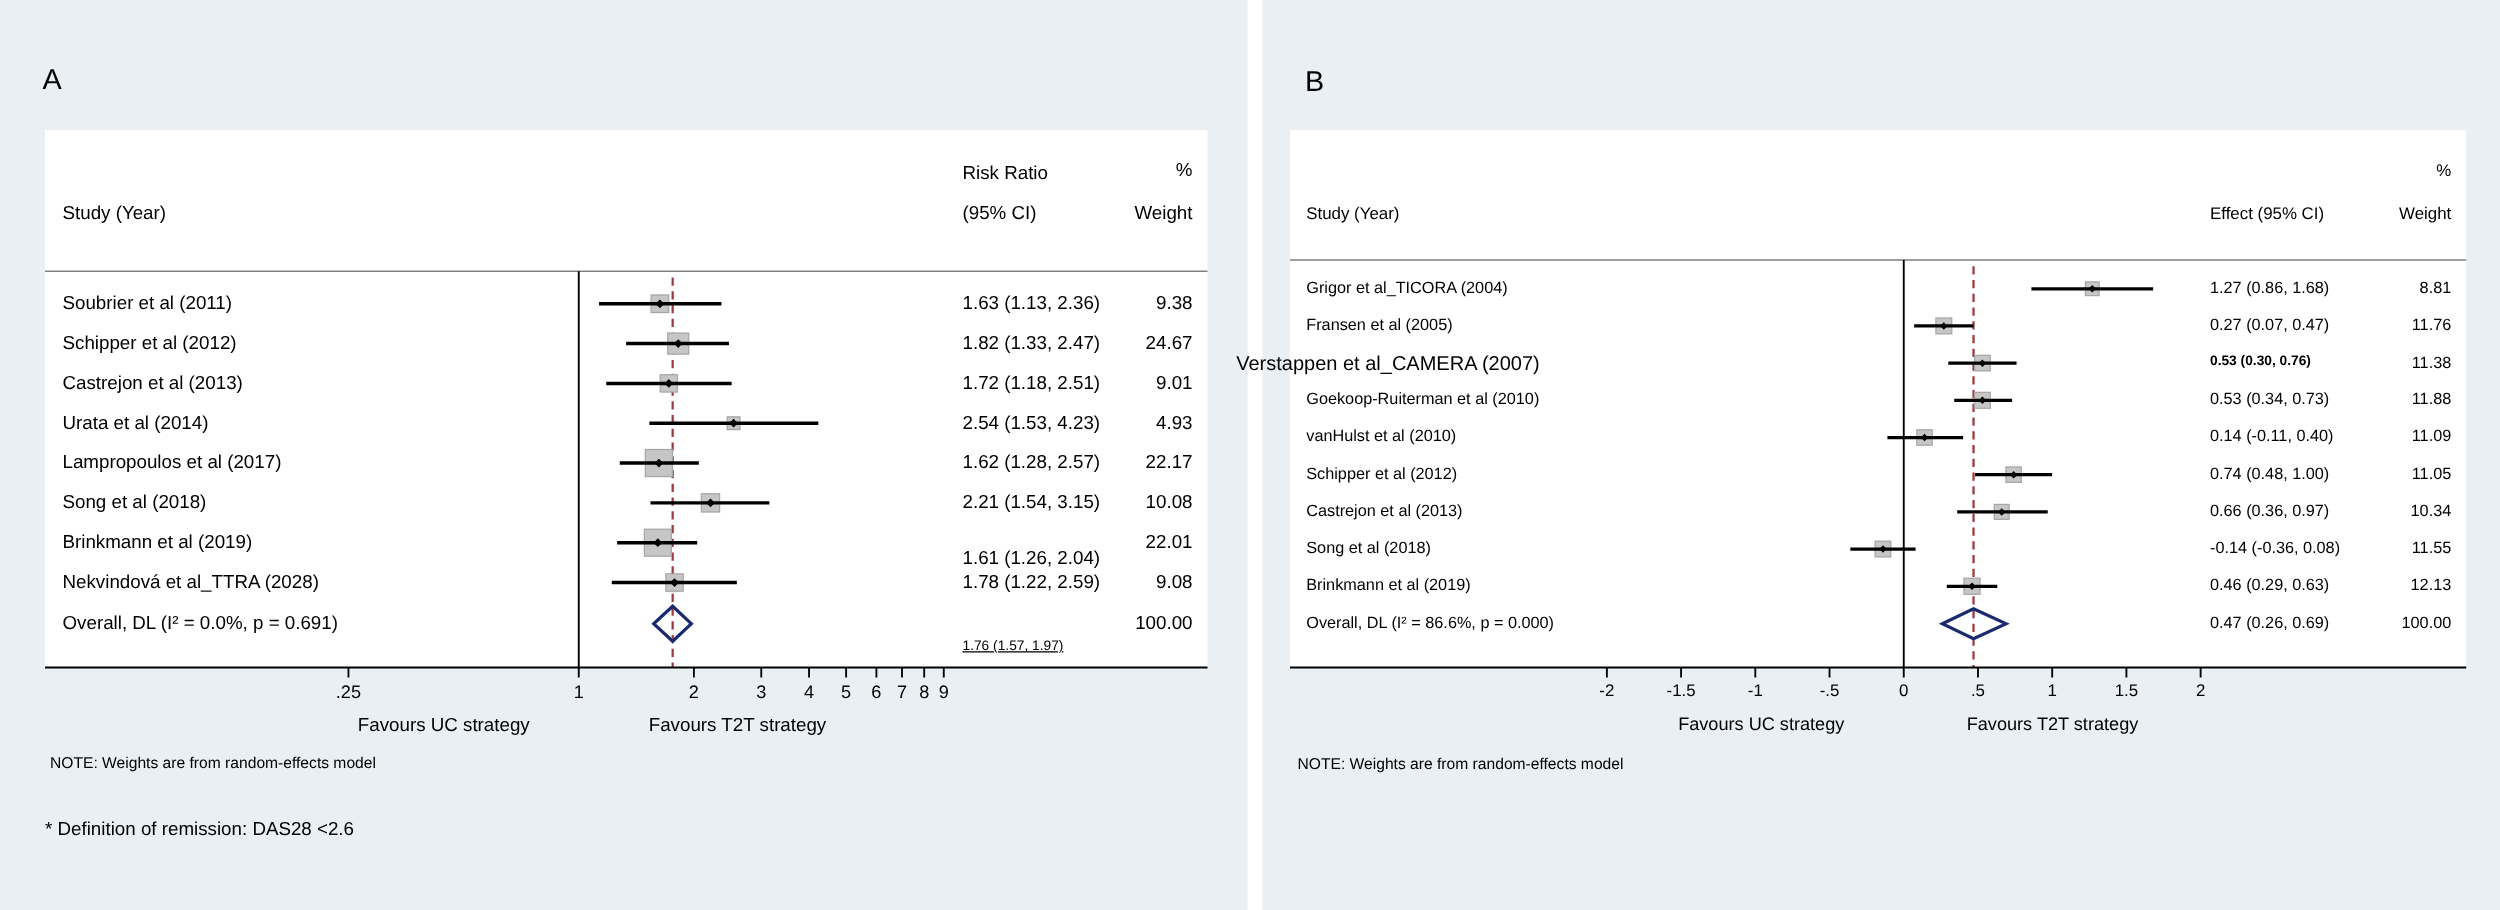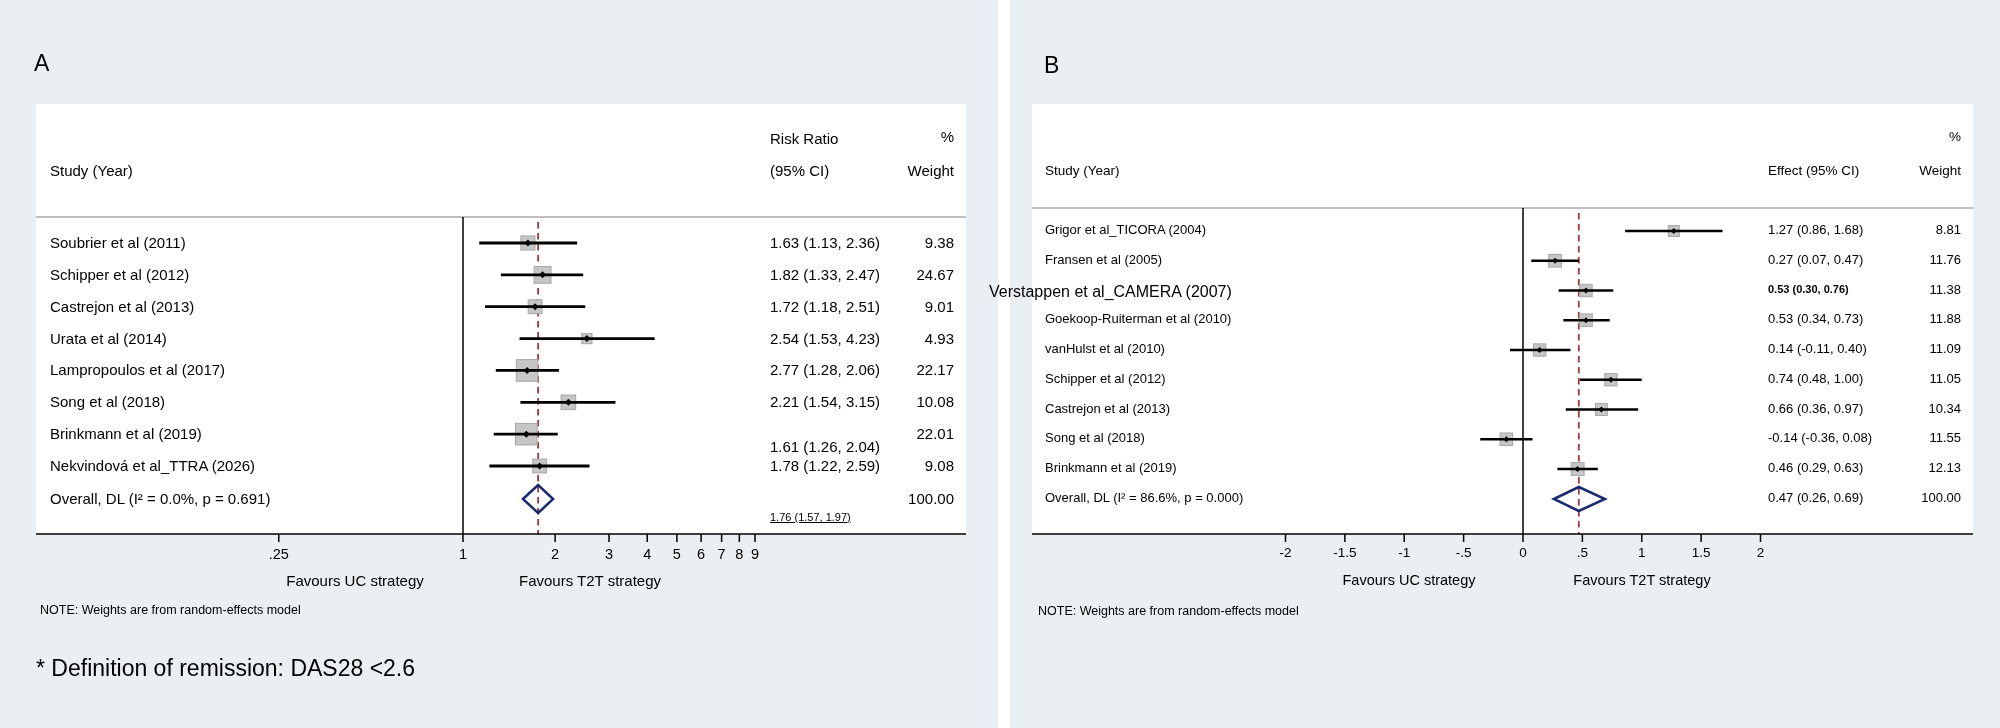--- a/index.html
+++ b/index.html
@@ -108,21 +108,21 @@
 
   <div class="t" style="left:34px;top:50px;font-size:23px;">A</div>
   <div class="t" style="left:50px;top:162px;font-size:15px;">Study (Year)</div>
   <div class="t" style="left:770px;top:130px;font-size:15px;">Risk Ratio</div>
   <div class="t" style="left:770px;top:162px;font-size:15px;">(95% CI)</div>
   <div class="t rt" style="left:834px;top:128px;width:120px;font-size:15px;">%</div>
   <div class="t rt" style="left:834px;top:162px;width:120px;font-size:15px;">Weight</div>
   <div class="t ctr" style="left:355px;top:572px;font-size:15px;">Favours UC strategy</div>
   <div class="t ctr" style="left:590px;top:572px;font-size:15px;">Favours T2T strategy</div>
   <div class="t" style="left:40px;top:603px;font-size:12.5px;">NOTE: Weights are from random-effects model</div>
-  <div class="t" style="left:36px;top:655px;font-size:23px;">* Definition of remission: DAS28 &lt;2.6</div>
+  <div class="t" style="left:36px;top:655px;font-size:15px;">* Definition of remission: DAS28 &lt;2.6</div>
 
   <div class="t" style="left:1044px;top:52px;font-size:23px;">B</div>
   <div class="t" style="left:1045px;top:163px;font-size:13.5px;">Study (Year)</div>
   <div class="t" style="left:1768px;top:163px;font-size:13.5px;">Effect (95% CI)</div>
   <div class="t rt" style="left:1841px;top:129px;width:120px;font-size:13.5px;">%</div>
   <div class="t rt" style="left:1841px;top:163px;width:120px;font-size:13.5px;">Weight</div>
   <div class="t ctr" style="left:1409px;top:572px;font-size:14.5px;">Favours UC strategy</div>
   <div class="t ctr" style="left:1642px;top:572px;font-size:14.5px;">Favours T2T strategy</div>
   <div class="t" style="left:1038px;top:604px;font-size:12.5px;">NOTE: Weights are from random-effects model</div>
 
@@ -142,29 +142,29 @@
     <div class="t" style="left: 50px; top: 265.86px; font-size: 15px;">Schipper et al (2012)</div>
     <div class="t" style="left: 770px; top: 265.86px; font-size: 15px;">1.82 (1.33, 2.47)</div>
     <div class="t rt" style="left: 834px; top: 265.86px; font-size: 15px; width: 120px;">24.67</div>
     <div class="t" style="left: 50px; top: 297.72px; font-size: 15px;">Castrejon et al (2013)</div>
     <div class="t" style="left: 770px; top: 297.72px; font-size: 15px;">1.72 (1.18, 2.51)</div>
     <div class="t rt" style="left: 834px; top: 297.72px; font-size: 15px; width: 120px;">9.01</div>
     <div class="t" style="left: 50px; top: 329.58px; font-size: 15px;">Urata et al (2014)</div>
     <div class="t" style="left: 770px; top: 329.58px; font-size: 15px;">2.54 (1.53, 4.23)</div>
     <div class="t rt" style="left: 834px; top: 329.58px; font-size: 15px; width: 120px;">4.93</div>
     <div class="t" style="left: 50px; top: 361.44px; font-size: 15px;">Lampropoulos et al (2017)</div>
-    <div class="t" style="left: 770px; top: 361.44px; font-size: 15px;">2.77 (1.28, 2.06)</div>
+    <div class="t" style="left: 770px; top: 361.44px; font-size: 15px;">1.62 (1.28, 2.57)</div>
     <div class="t rt" style="left: 834px; top: 361.44px; font-size: 15px; width: 120px;">22.17</div>
     <div class="t" style="left: 50px; top: 393.3px; font-size: 15px;">Song et al (2018)</div>
     <div class="t" style="left: 770px; top: 393.3px; font-size: 15px;">2.21 (1.54, 3.15)</div>
     <div class="t rt" style="left: 834px; top: 393.3px; font-size: 15px; width: 120px;">10.08</div>
     <div class="t" style="left: 50px; top: 425.16px; font-size: 15px;">Brinkmann et al (2019)</div>
     <div class="t" style="left: 770px; top: 438px; font-size: 15px;">1.61 (1.26, 2.04)</div>
     <div class="t rt" style="left: 834px; top: 425.16px; font-size: 15px; width: 120px;">22.01</div>
-    <div class="t" style="left: 50px; top: 457.02px; font-size: 15px;">Nekvindová et al_TTRA (2026)</div>
+    <div class="t" style="left: 50px; top: 457.02px; font-size: 15px;">Nekvindová et al_TTRA (2028)</div>
     <div class="t" style="left: 770px; top: 457.02px; font-size: 15px;">1.78 (1.22, 2.59)</div>
     <div class="t rt" style="left: 834px; top: 457.02px; font-size: 15px; width: 120px;">9.08</div>
     <div class="t" style="left: 50px; top: 490px; font-size: 15px;">Overall, DL (I² = 0.0%, p = 0.691)</div>
     <div class="t" style="left: 770px; top: 511px; font-size: 11px; text-decoration: underline;">1.76 (1.57, 1.97)</div>
     <div class="t rt" style="left: 834px; top: 490px; font-size: 15px; width: 120px;">100.00</div>
     <div class="t ctr" style="left: 1285.5px; top: 545px; font-size: 13.5px;">-2</div>
     <div class="t ctr" style="left: 1344.88px; top: 545px; font-size: 13.5px;">-1.5</div>
     <div class="t ctr" style="left: 1404.25px; top: 545px; font-size: 13.5px;">-1</div>
     <div class="t ctr" style="left: 1463.62px; top: 545px; font-size: 13.5px;">-.5</div>
     <div class="t ctr" style="left: 1523px; top: 545px; font-size: 13.5px;">0</div>

